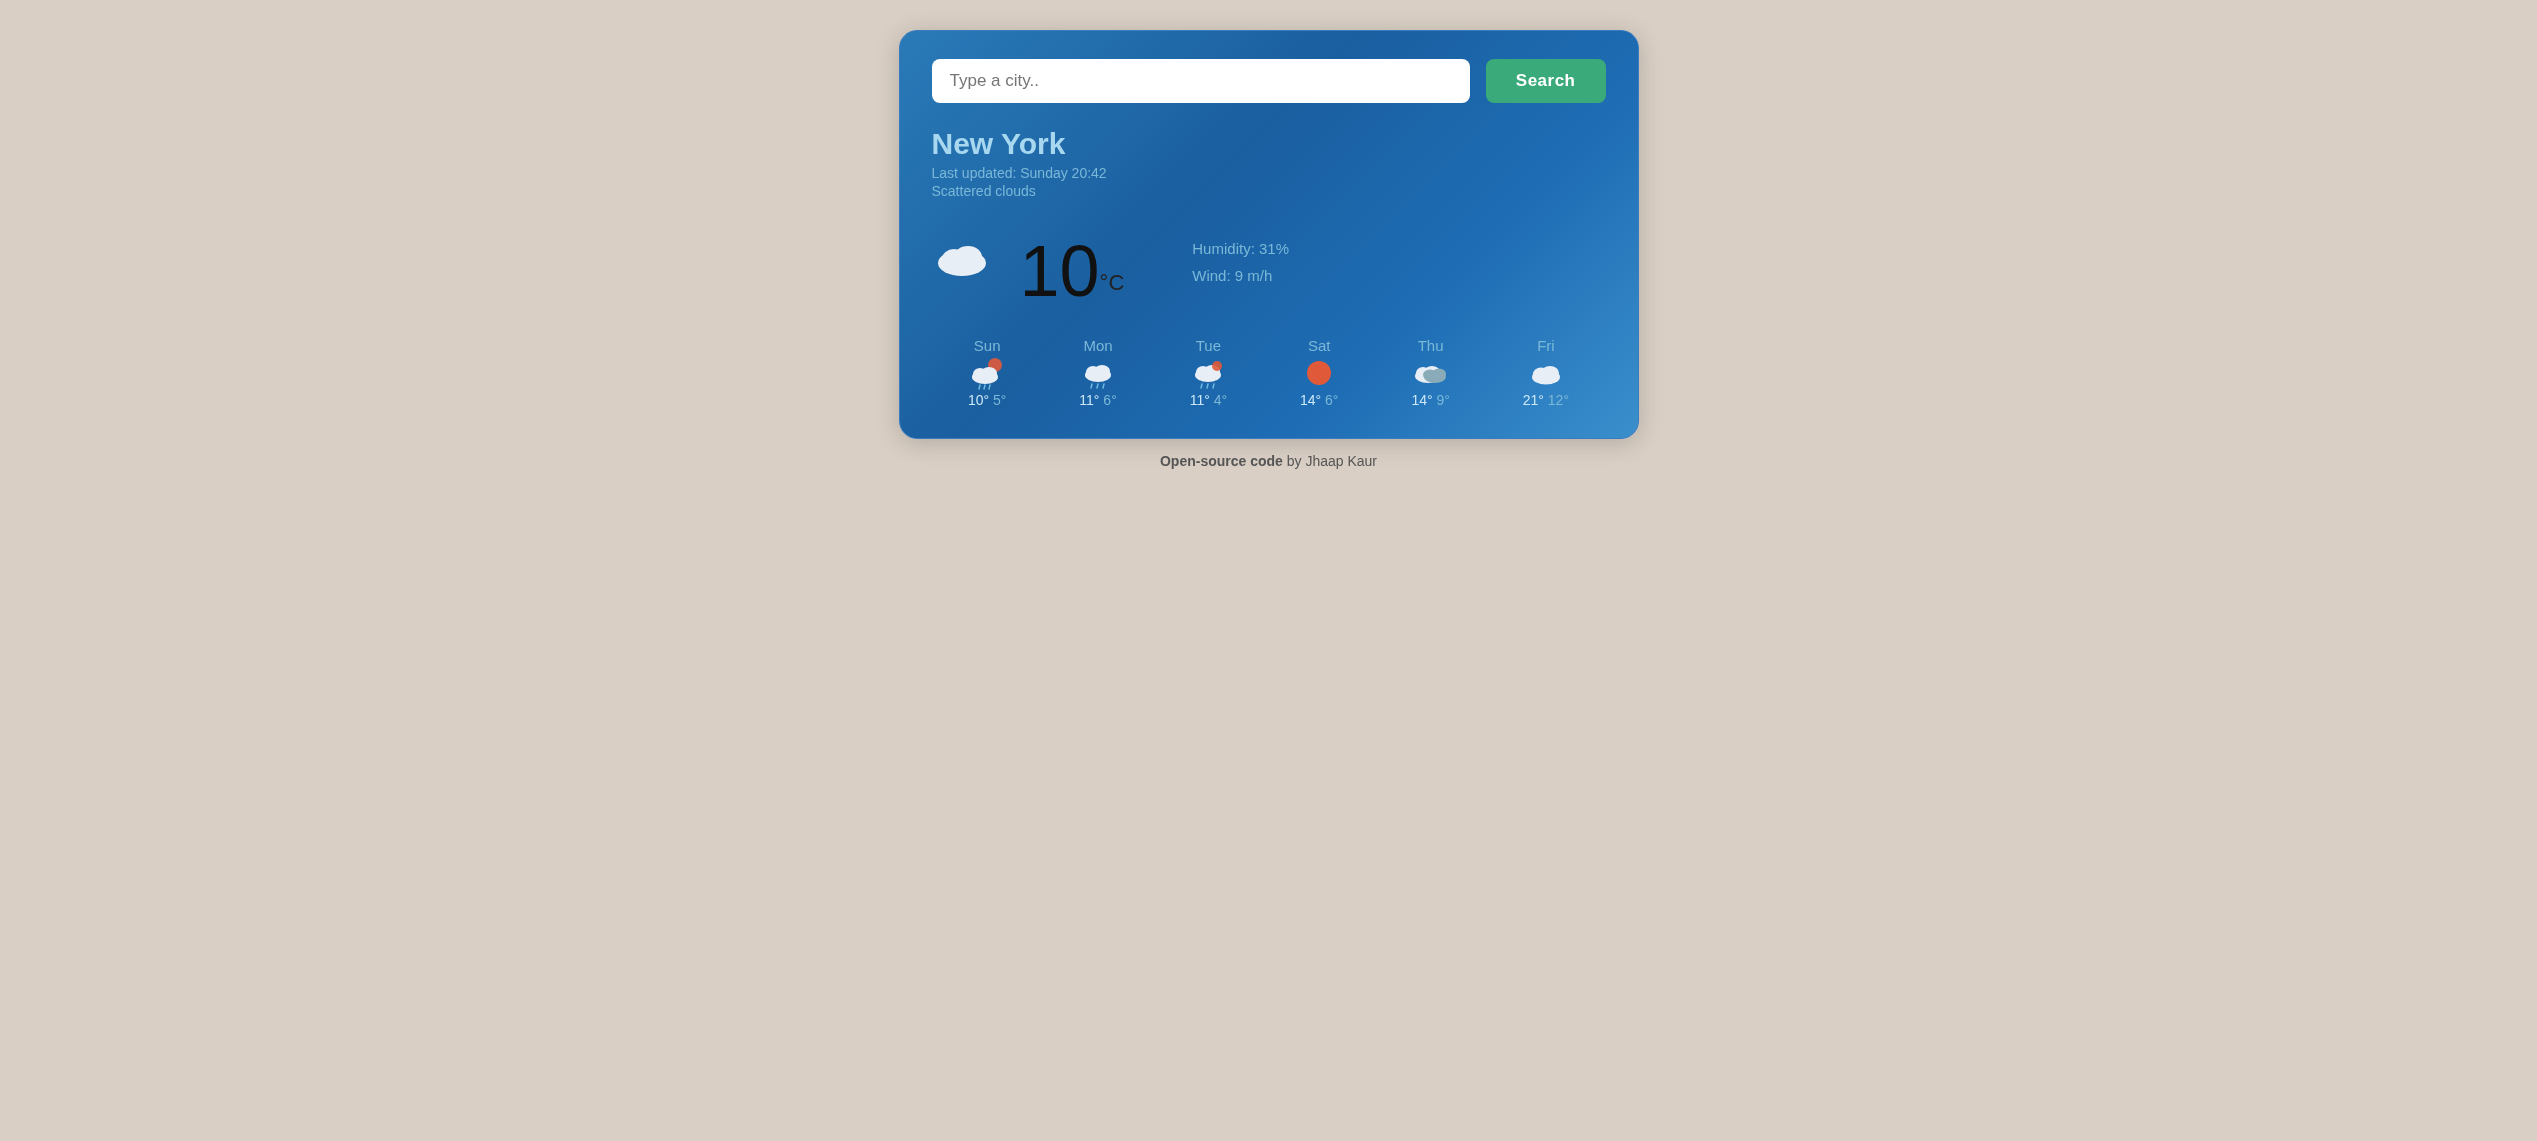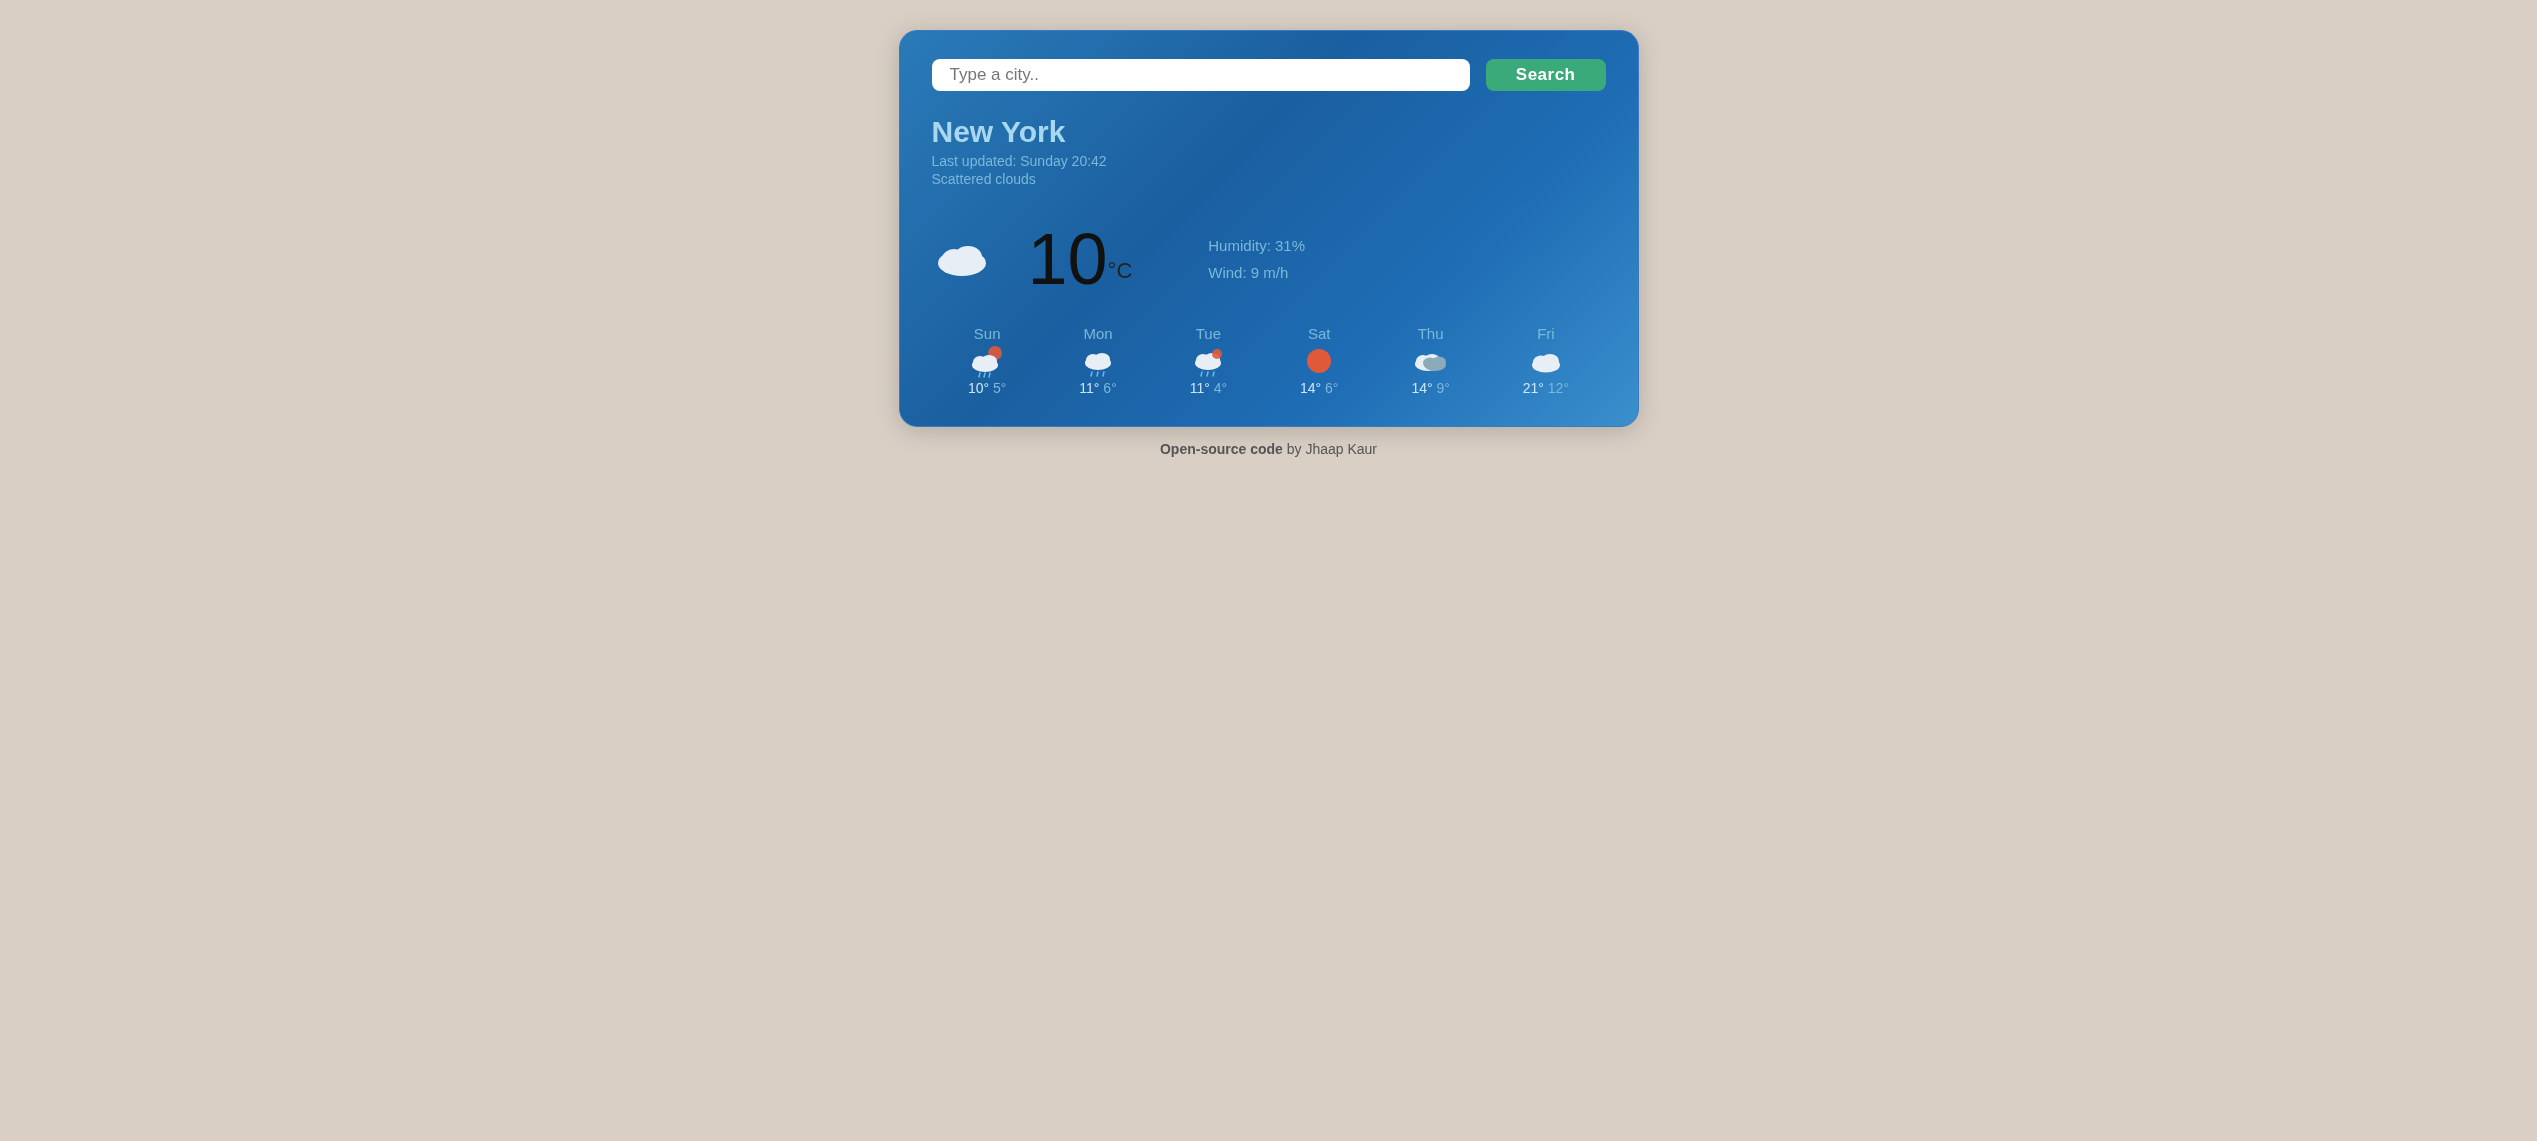--- a/index.html
+++ b/index.html
@@ -25,21 +25,21 @@
     }
 
     .search-row {
       display: flex;
       gap: 16px;
       margin-bottom: 24px;
     }
 
     .search-input {
       flex: 1;
-      padding: 6px 18px;
+      padding: 12px 18px;
       border-radius: 8px;
       border: none;
       font-size: 17px;
       color: #999;
       background: #fff;
       outline: none;
     }
 
     .search-button {
       background: #3aaa7a;
@@ -67,22 +67,21 @@
     }
 
     .condition {
       color: #7ab8d8;
       font-size: 14px;
       margin-bottom: 36px;
     }
 
     .current-weather {
       display: flex;
-      align-items: center;
-      gap: 36px;
+      gap: 28px;
       margin-bottom: 30px;
     }
 
     .current-temp {
       font-size: 72px;
       font-weight: 300;
       color: #111;
       line-height: 1;
     }
 

